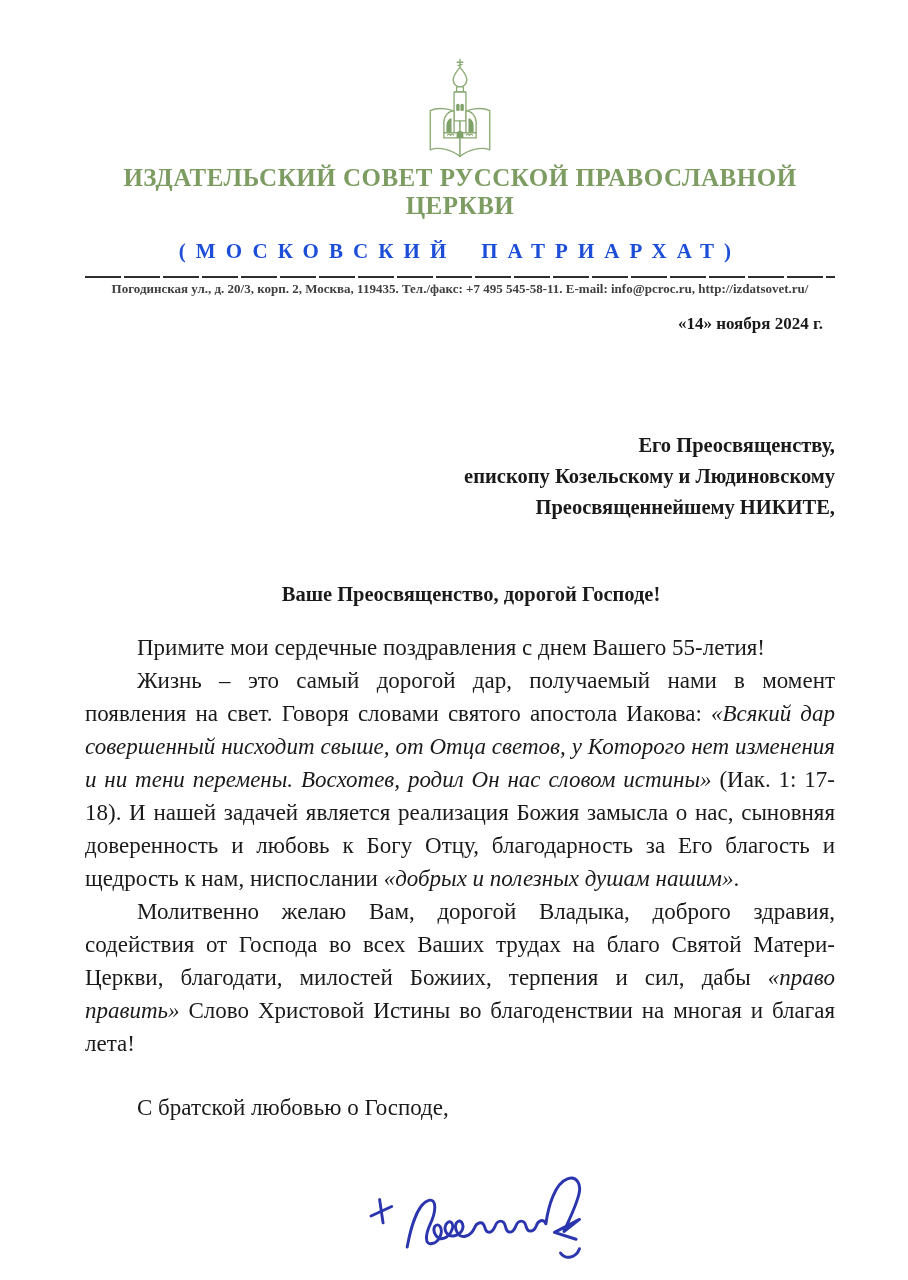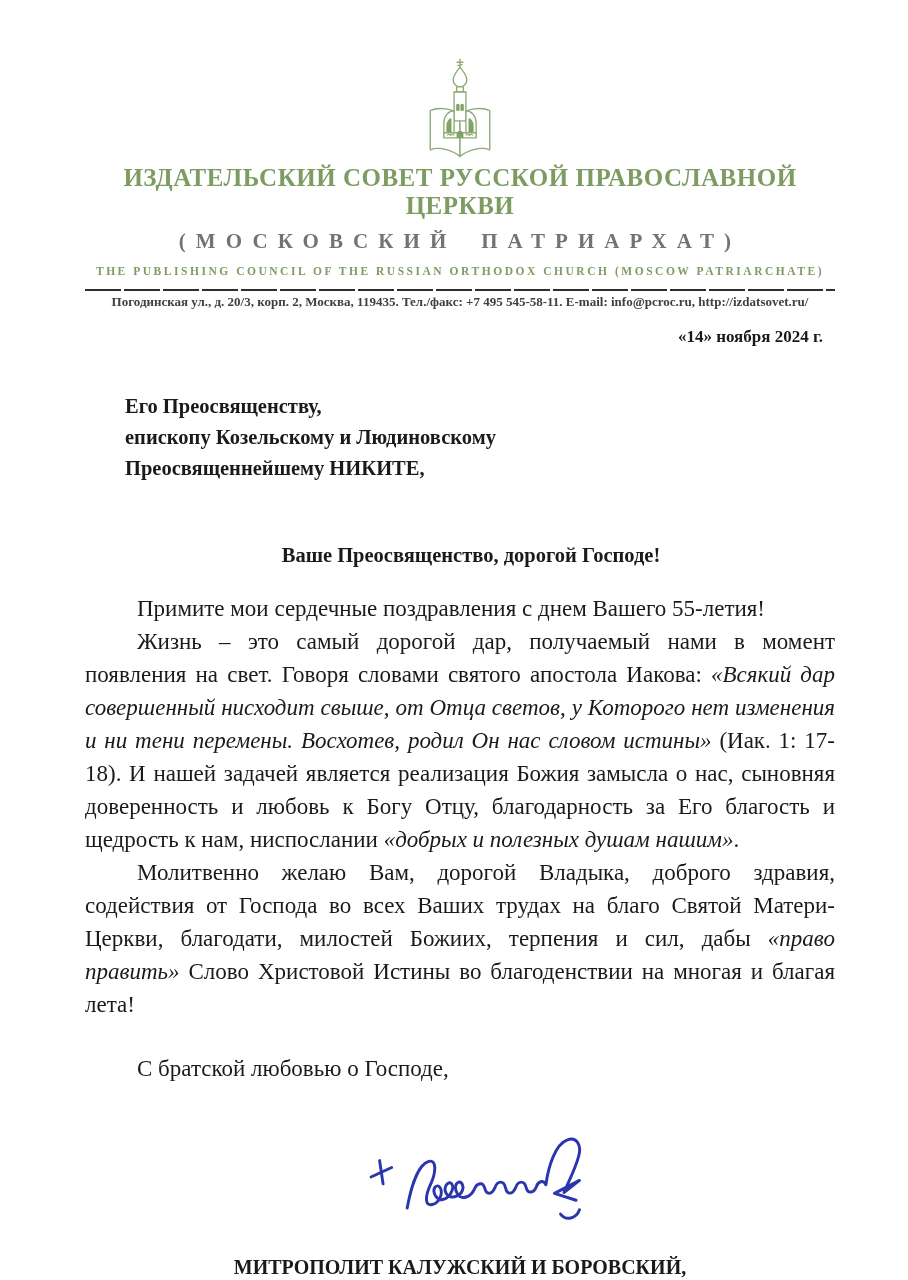--- a/index.html
+++ b/index.html
@@ -3,30 +3,30 @@
 <meta charset="utf-8">
 <style>
   html,body{margin:0;padding:0;background:#ffffff;}
   body{width:908px;height:1280px;position:relative;font-family:"Liberation Serif","DejaVu Serif",serif;color:#1a1a1a;overflow:hidden;}
   .page{box-sizing:border-box;width:908px;height:1280px;padding:58px 73px 0 85px;}
 
   
   .letterhead{text-align:center;}
   .logo-wrap{height:102px;display:flex;justify-content:center;align-items:flex-start;}
   .org-ru{margin-top:4px;font-weight:bold;font-size:25px;line-height:28px;letter-spacing:.5px;color:#7d9c62;}
-  .org-sub{margin-top:8px;font-weight:bold;font-size:21px;line-height:26px;letter-spacing:.48em;word-spacing:.45em;color:#737373;}
+  .org-sub{margin-top:18px;font-weight:bold;font-size:21px;line-height:26px;letter-spacing:.48em;word-spacing:.45em;color:#1d4ed8;}
   .org-en{margin-top:11px;font-weight:bold;font-size:11.5px;letter-spacing:.22em;color:#7d9c62;}
   .rule{margin-top:12px;height:2px;background:repeating-linear-gradient(90deg,#2e2e2e 0 36px,#ffffff 36px 39px);}
   .address{margin-top:3px;font-weight:bold;font-size:13px;color:#404040;}
 
   
   .date{margin-top:17px;text-align:right;font-weight:bold;font-size:17px;padding-right:12px;}
 
   
-  .recipient{margin-top:44px;margin-left:40px;text-align:left;font-weight:bold;font-size:20.5px;line-height:31px;}
+  .recipient{margin-top:96px;margin-left:40px;text-align:right;font-weight:bold;font-size:20.5px;line-height:31px;}
 
   
   .salutation{margin-top:60px;margin-left:22px;text-align:center;font-weight:bold;font-size:20.5px;}
 
   
   .body-text{margin-top:25px;}
   .para{margin:0;font-size:23px;line-height:33px;text-align:justify;text-indent:52px;}
   .para em{font-style:italic;}
   .para.gap{margin-top:31px;}
 
@@ -69,21 +69,20 @@
 
             <rect x="26" y="88" width="38" height="6" fill="#ffffff"></rect>
             <path d="M41,94 v-4 a4,4 0 0 1 8,0 v4 z" fill="#7fa268" stroke="none"></path>
             <path d="M30,91 q2,-3 4,0 q2,-3 4,0 M52,91 q2,-3 4,0 q2,-3 4,0"></path>
           </g>
         </svg>
       </span>
     </div>
     <div class="org-ru">ИЗДАТЕЛЬСКИЙ СОВЕТ РУССКОЙ ПРАВОСЛАВНОЙ ЦЕРКВИ</div>
     <div class="org-sub">(МОСКОВСКИЙ ПАТРИАРХАТ)</div>
-    <div class="org-en">THE PUBLISHING COUNCIL OF THE RUSSIAN ORTHODOX CHURCH (MOSCOW PATRIARCHATE)</div>
     <div class="rule"></div>
     <div class="address">Погодинская ул., д. 20/3, корп. 2, Москва, 119435. Тел./факс: +7 495 545-58-11. E-mail: info@pcroc.ru, http://izdatsovet.ru/</div>
   </header>
 
   <div class="date">«14» ноября 2024 г.</div>
 
   <div class="recipient" id="recipient">
       <div>Его Преосвященству,</div>
       <div>епископу Козельскому и Людиновскому</div>
       <div>Преосвященнейшему НИКИТЕ,</div>

